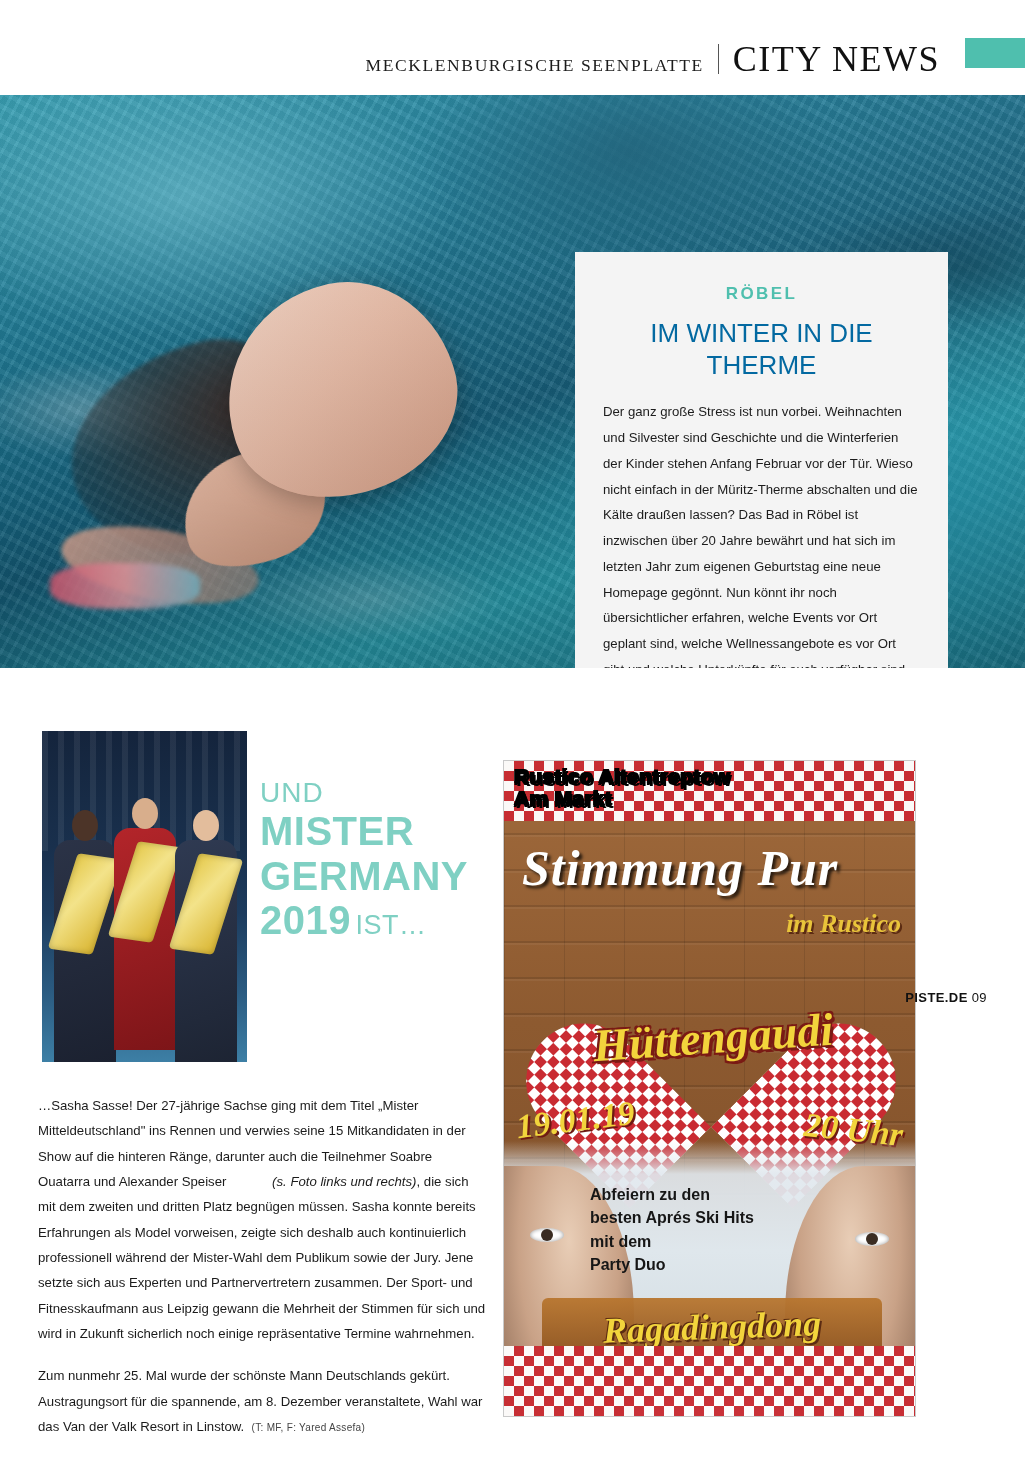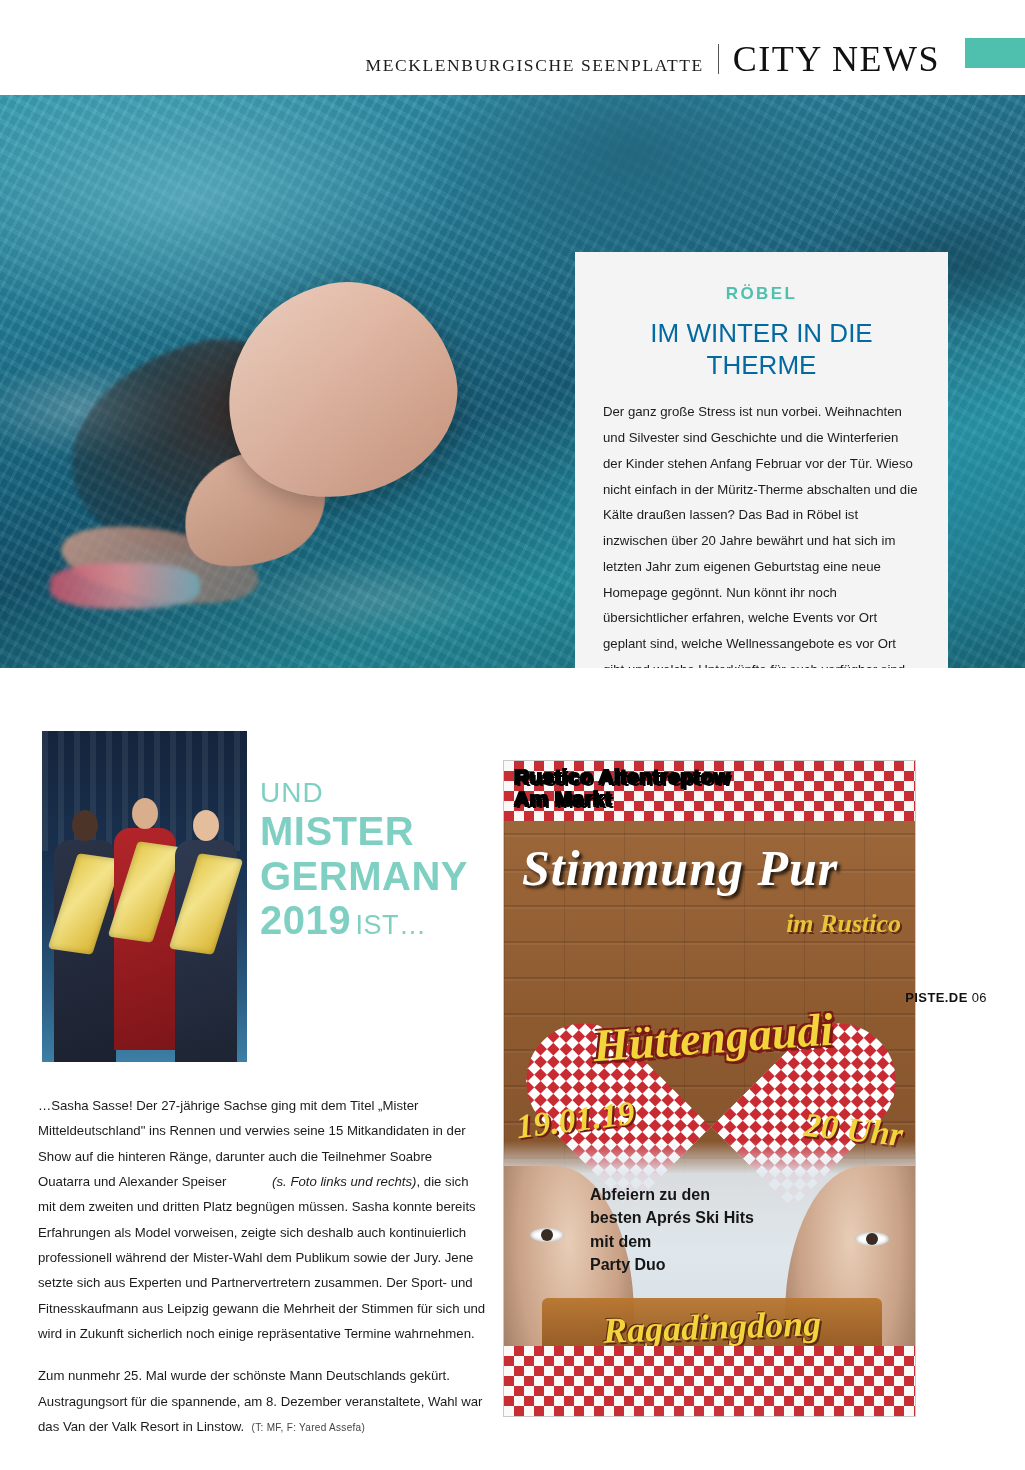--- a/index.html
+++ b/index.html
@@ -621,16 +621,16 @@
         <div>Party Duo</div>
       </div>
       <div class="poster-ragading-bar"></div>
       <div class="poster-ragading">Ragadingdong</div>
     </div>
     <div class="checker-bottom"></div>
   </div>
 
   <div class="footer">
     <b>PISTE.DE</b>
-    <span>06</span>
+    <span>09</span>
   </div>
 
 </div>
 
 </body></html>

